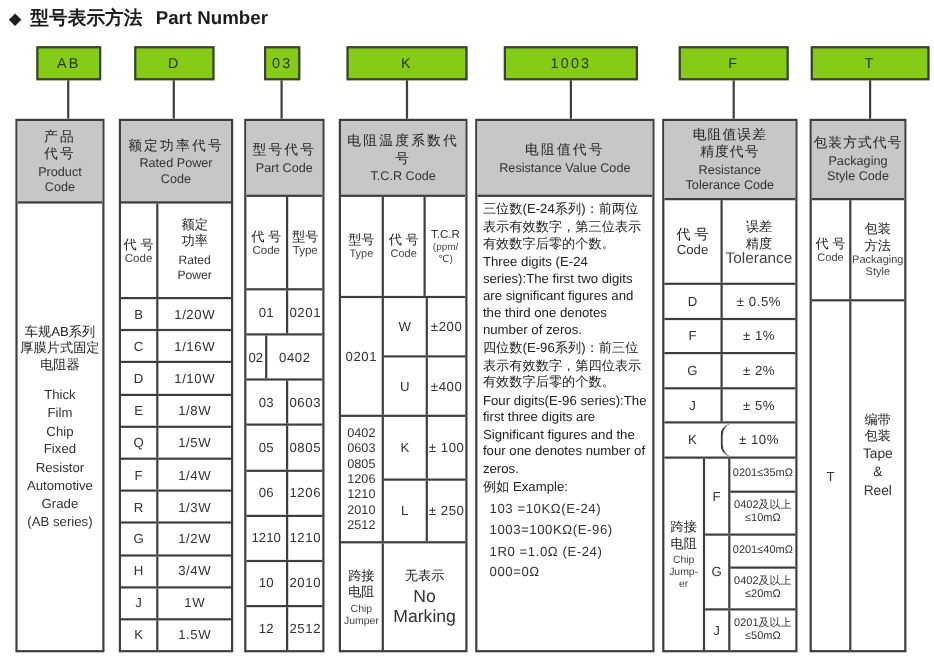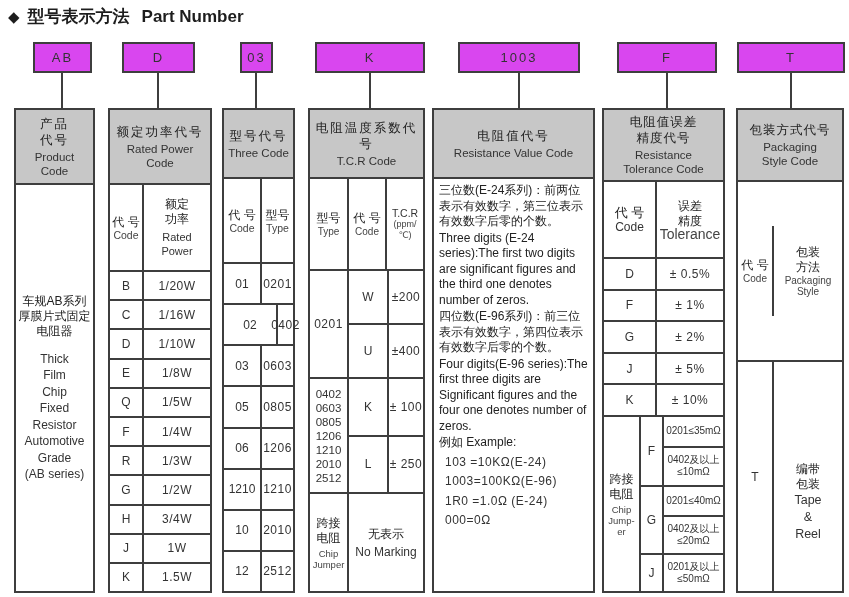--- a/index.html
+++ b/index.html
@@ -11,21 +11,21 @@
   body{background:#fff;}
   .canvas{
     position:relative;width:849px;height:597px;background:#fff;
     font-family:"Liberation Sans","DejaVu Sans",sans-serif;color:var(--ink);
     overflow:hidden;
   }
   .title{position:absolute;left:8px;top:5px;font-size:17px;font-weight:bold;display:flex;align-items:center;gap:8px;}
   .title .dia{font-size:15px;}
   .title .en{margin-left:4px;}
   .pbox{
-    position:absolute;top:42px;height:31px;border:2px solid var(--bd);background:#d946ef;
+    position:absolute;top:42px;height:31px;border:2px solid var(--bd);background:#84cc16;
     display:flex;align-items:center;justify-content:center;font-size:13px;letter-spacing:2px;color:#333;
   }
   .conn{position:absolute;top:73px;width:2px;height:35px;background:var(--bd);}
   .col{
     position:absolute;top:108px;height:485px;border:2px solid var(--bd);background:#fff;
     display:flex;flex-direction:column;
   }
   .colhead{
     background:var(--hbg);border-bottom:2px solid var(--bd);
     display:flex;flex-direction:column;align-items:center;justify-content:center;
@@ -157,38 +157,38 @@
       </div>
     <div class="row bt" style="flex:1;">
         <div class="cell code-txt" style="width:32px;">K</div>
         <div class="cell bl val-txt" style="flex:1;">1.5W</div>
       </div>
   </div>
 
   <div class="col" style="left:222px;width:73px;">
     <div class="colhead" style="height:69px;">
       <div class="zh">型号代号</div>
-      <div class="en">Three Code</div>
+      <div class="en">Part Code</div>
     </div>
     <div class="row" style="height:83px;flex-shrink:0;">
       <div class="cell" style="width:36px;">
         <div class="zh12">代 号</div>
         <div class="en-sm" style="font-size:10.5px;">Code</div>
       </div>
       <div class="cell bl" style="flex:1;">
         <div class="zh12">型号</div>
         <div class="en-sm" style="font-size:10.5px;">Type</div>
       </div>
     </div>
     <div class="row bt" style="flex:1;">
         <div class="cell code-txt" style="width:36px;">01</div>
         <div class="cell bl val-txt" style="flex:1;">0201</div>
       </div>
     <div class="row bt" style="flex:1;">
-        <div class="cell code-txt" style="width:52px;">02</div>
+        <div class="cell code-txt" style="width:17px;">02</div>
         <div class="cell bl val-txt" style="flex:1;">0402</div>
       </div>
     <div class="row bt" style="flex:1;">
         <div class="cell code-txt" style="width:36px;">03</div>
         <div class="cell bl val-txt" style="flex:1;">0603</div>
       </div>
     <div class="row bt" style="flex:1;">
         <div class="cell code-txt" style="width:36px;">05</div>
         <div class="cell bl val-txt" style="flex:1;">0805</div>
       </div>
@@ -263,21 +263,21 @@
     </div>
     <div class="row bt" style="flex:1;">
       <div class="cell" style="width:37px;">
         <div class="zh12 pre">跨接
 电阻</div>
         <div class="en-sm pre" style="margin-top:2px;">Chip
 Jumper</div>
       </div>
       <div class="cell bl" style="flex:1;">
         <div class="zh12">无表示</div>
-        <div style="font-size:12px;color:#333;margin-top:3px;">No Marking</div>
+        <div style="font-size:16px;color:#333;margin-top:3px;">No Marking</div>
       </div>
     </div>
   </div>
 
   <div class="col" style="left:432px;width:163px;">
     <div class="colhead" style="height:69px;">
       <div class="zh">电阻值代号</div>
       <div class="en">Resistance Value Code</div>
     </div>
     <div class="rv-body" style="flex:1;">
@@ -323,21 +323,21 @@
       <div class="row bt" style="flex:1;">
           <div class="cell code-txt" style="width:51px;">G</div>
           <div class="cell bl val-txt" style="flex:1;">± 2%</div>
         </div>
       <div class="row bt" style="flex:1;">
           <div class="cell code-txt" style="width:51px;">J</div>
           <div class="cell bl val-txt" style="flex:1;">± 5%</div>
         </div>
       <div class="row bt" style="flex:1;">
           <div class="cell code-txt" style="width:51px;">K</div>
-          <div class="cell bl val-txt" style="flex:1;">± 10%</div>
+          <div class="cell bl val-txt" style="flex:1;border-radius:11px;">± 10%</div>
         </div>
     </div>
     <div class="row bt" style="flex:1;">
       <div class="cell" style="width:35px;">
         <div class="zh12 pre">跨接
 电阻</div>
         <div class="en-sm pre" style="margin-top:2px;">Chip
 Jump-
 er</div>
       </div>
@@ -360,21 +360,21 @@
         </div>
         <div class="row bt" style="flex:1;">
           <div class="cell code-txt" style="width:21px;">J</div>
           <div class="cell bl small-val pre" style="flex:1;">0201及以上
 ≤50mΩ</div>
         </div>
       </div>
     </div>
   </div>
 
-  <div class="col" style="left:736px;width:108px;gap:44px;">
+  <div class="col" style="left:736px;width:88px;">
     <div class="colhead" style="height:72px;">
       <div class="zh" style="letter-spacing:1px;">包装方式代号</div>
       <div class="en">Packaging
 Style Code</div>
     </div>
     <div class="row" style="height:90px;flex-shrink:0;">
       <div class="cell" style="width:34px;">
         <div class="zh12">代 号</div>
         <div class="en-sm" style="font-size:10px;">Code</div>
       </div>

